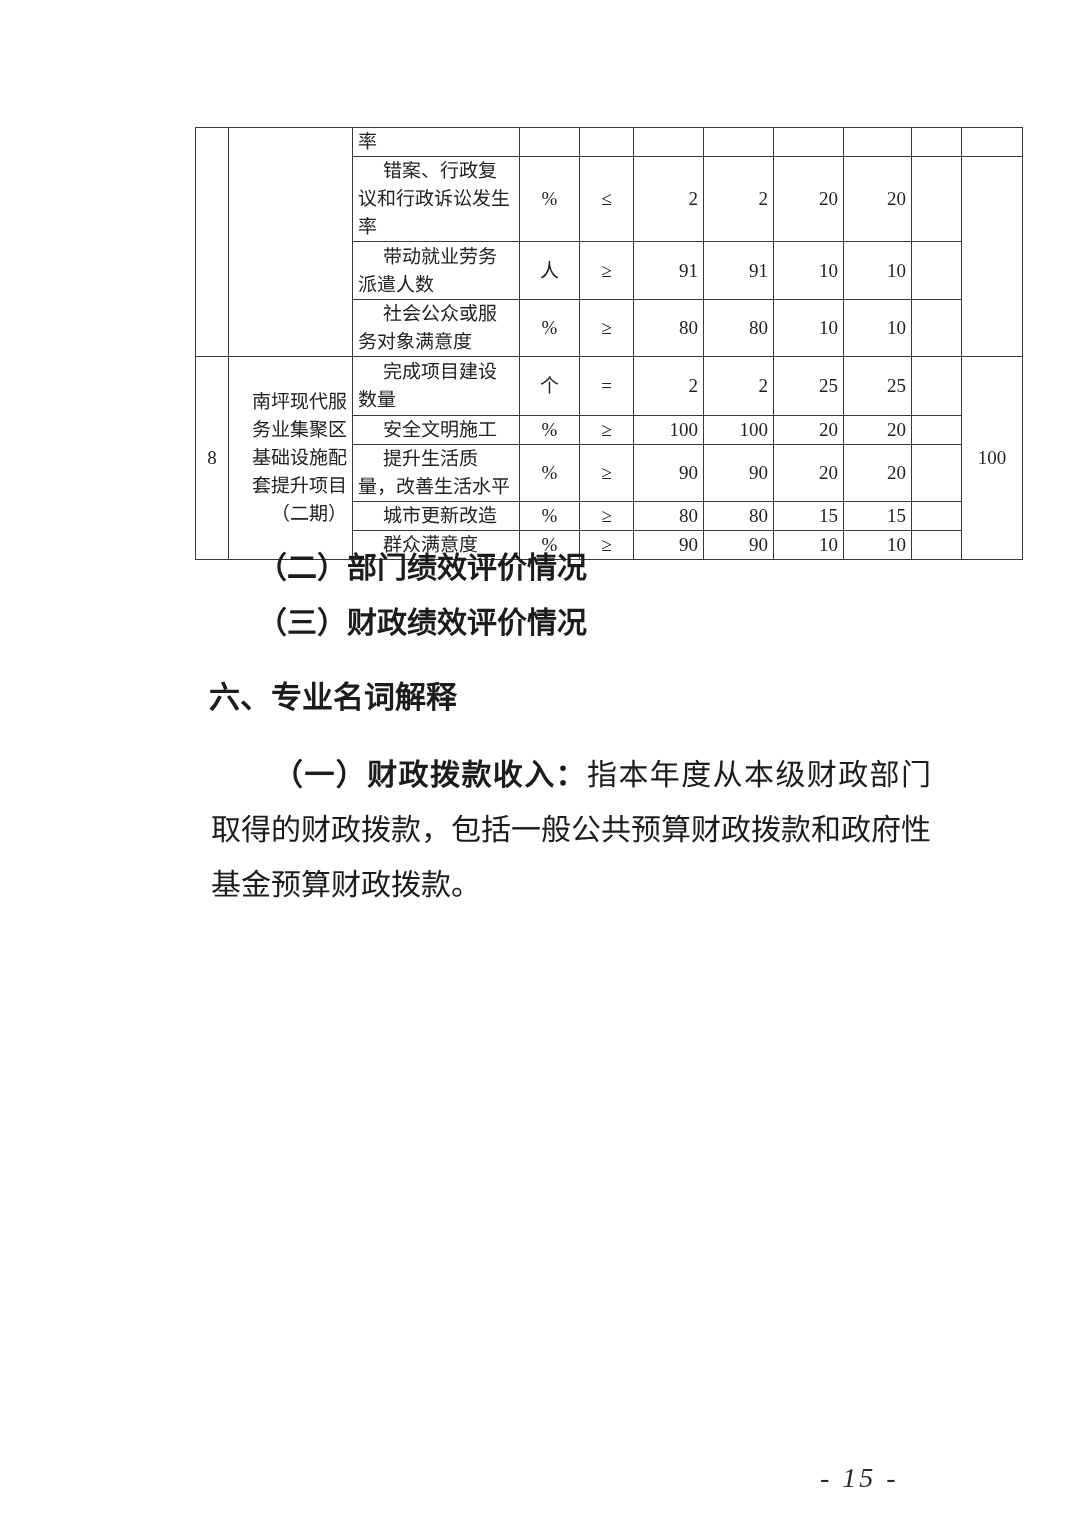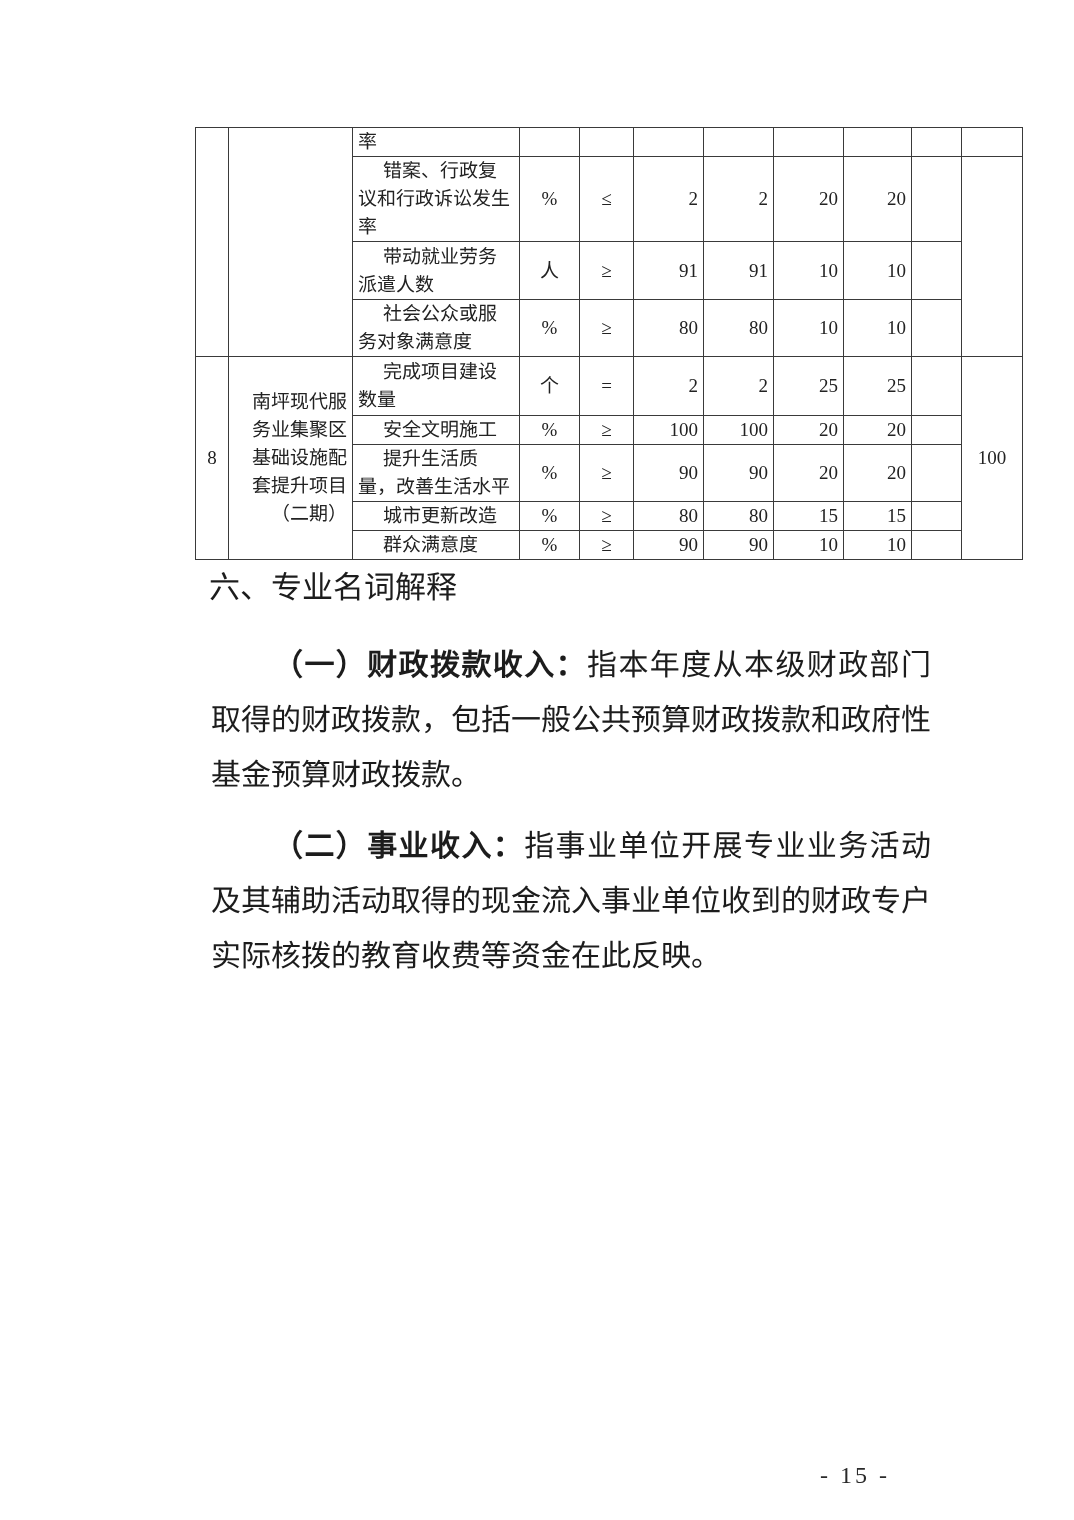--- a/index.html
+++ b/index.html
@@ -56,35 +56,36 @@
     font-size: 30px;
     line-height: 55px;
     text-align: justify;
   }
   .subhead  { font-weight: bold; text-indent: 62px; margin: 0; }
   .plain    { text-indent: 62px; margin: 0; }
   .plain.indent-sm { text-indent: 40px; }
   .sec-title {
     margin: 20px 0 0 0;
     font-family: "Liberation Sans", "DejaVu Sans", sans-serif;
-    font-weight: normal;
+    font-weight: bold;
     font-size: 31px;
     text-indent: 14px;
   }
   .terms { margin-top: 22px; }
   .terms p { text-indent: 62px; margin: 16px; }
   .terms strong { font-weight: bold; }
 
   .pagenum {
     position: absolute;
     left: 820px;
     top: 1462px;
-    font-size: 24px;
+    font-size: 28px;
     letter-spacing: 3px;
     color: #2a2a2a;
+    font-style: italic;
   }
 </style>
 </head>
 <body>
 
 <div class="page">
 
   <table class="perf">
     <colgroup>
       <col style="width:33px">
@@ -195,24 +196,25 @@
         <td class="num">90</td>
         <td class="num">90</td>
         <td class="num">10</td>
         <td class="num">10</td>
         <td class="ctr"></td>
       </tr>
     </tbody>
   </table>
 
   <div class="textblock">
+    <p class="subhead">（二）部门绩效评价情况</p>
+    <p class="subhead">（三）财政绩效评价情况</p>
 
     <p class="sec-title">六、专业名词解释</p>
 
     <div class="terms">
       <p><strong>（一）财政拨款收入：</strong><span>指本年度从本级财政部门取得的财政拨款，包括一般公共预算财政拨款和政府性基金预算财政拨款。</span></p>
-      <p><strong>（二）事业收入：</strong><span>指事业单位开展专业业务活动及其辅助活动取得的现金流入事业单位收到的财政专户实际核拨的教育收费等资金在此反映。</span></p>
     </div>
   </div>
 
   <div class="pagenum">- 15 -</div>
 
 </div>
 
 </body></html>

